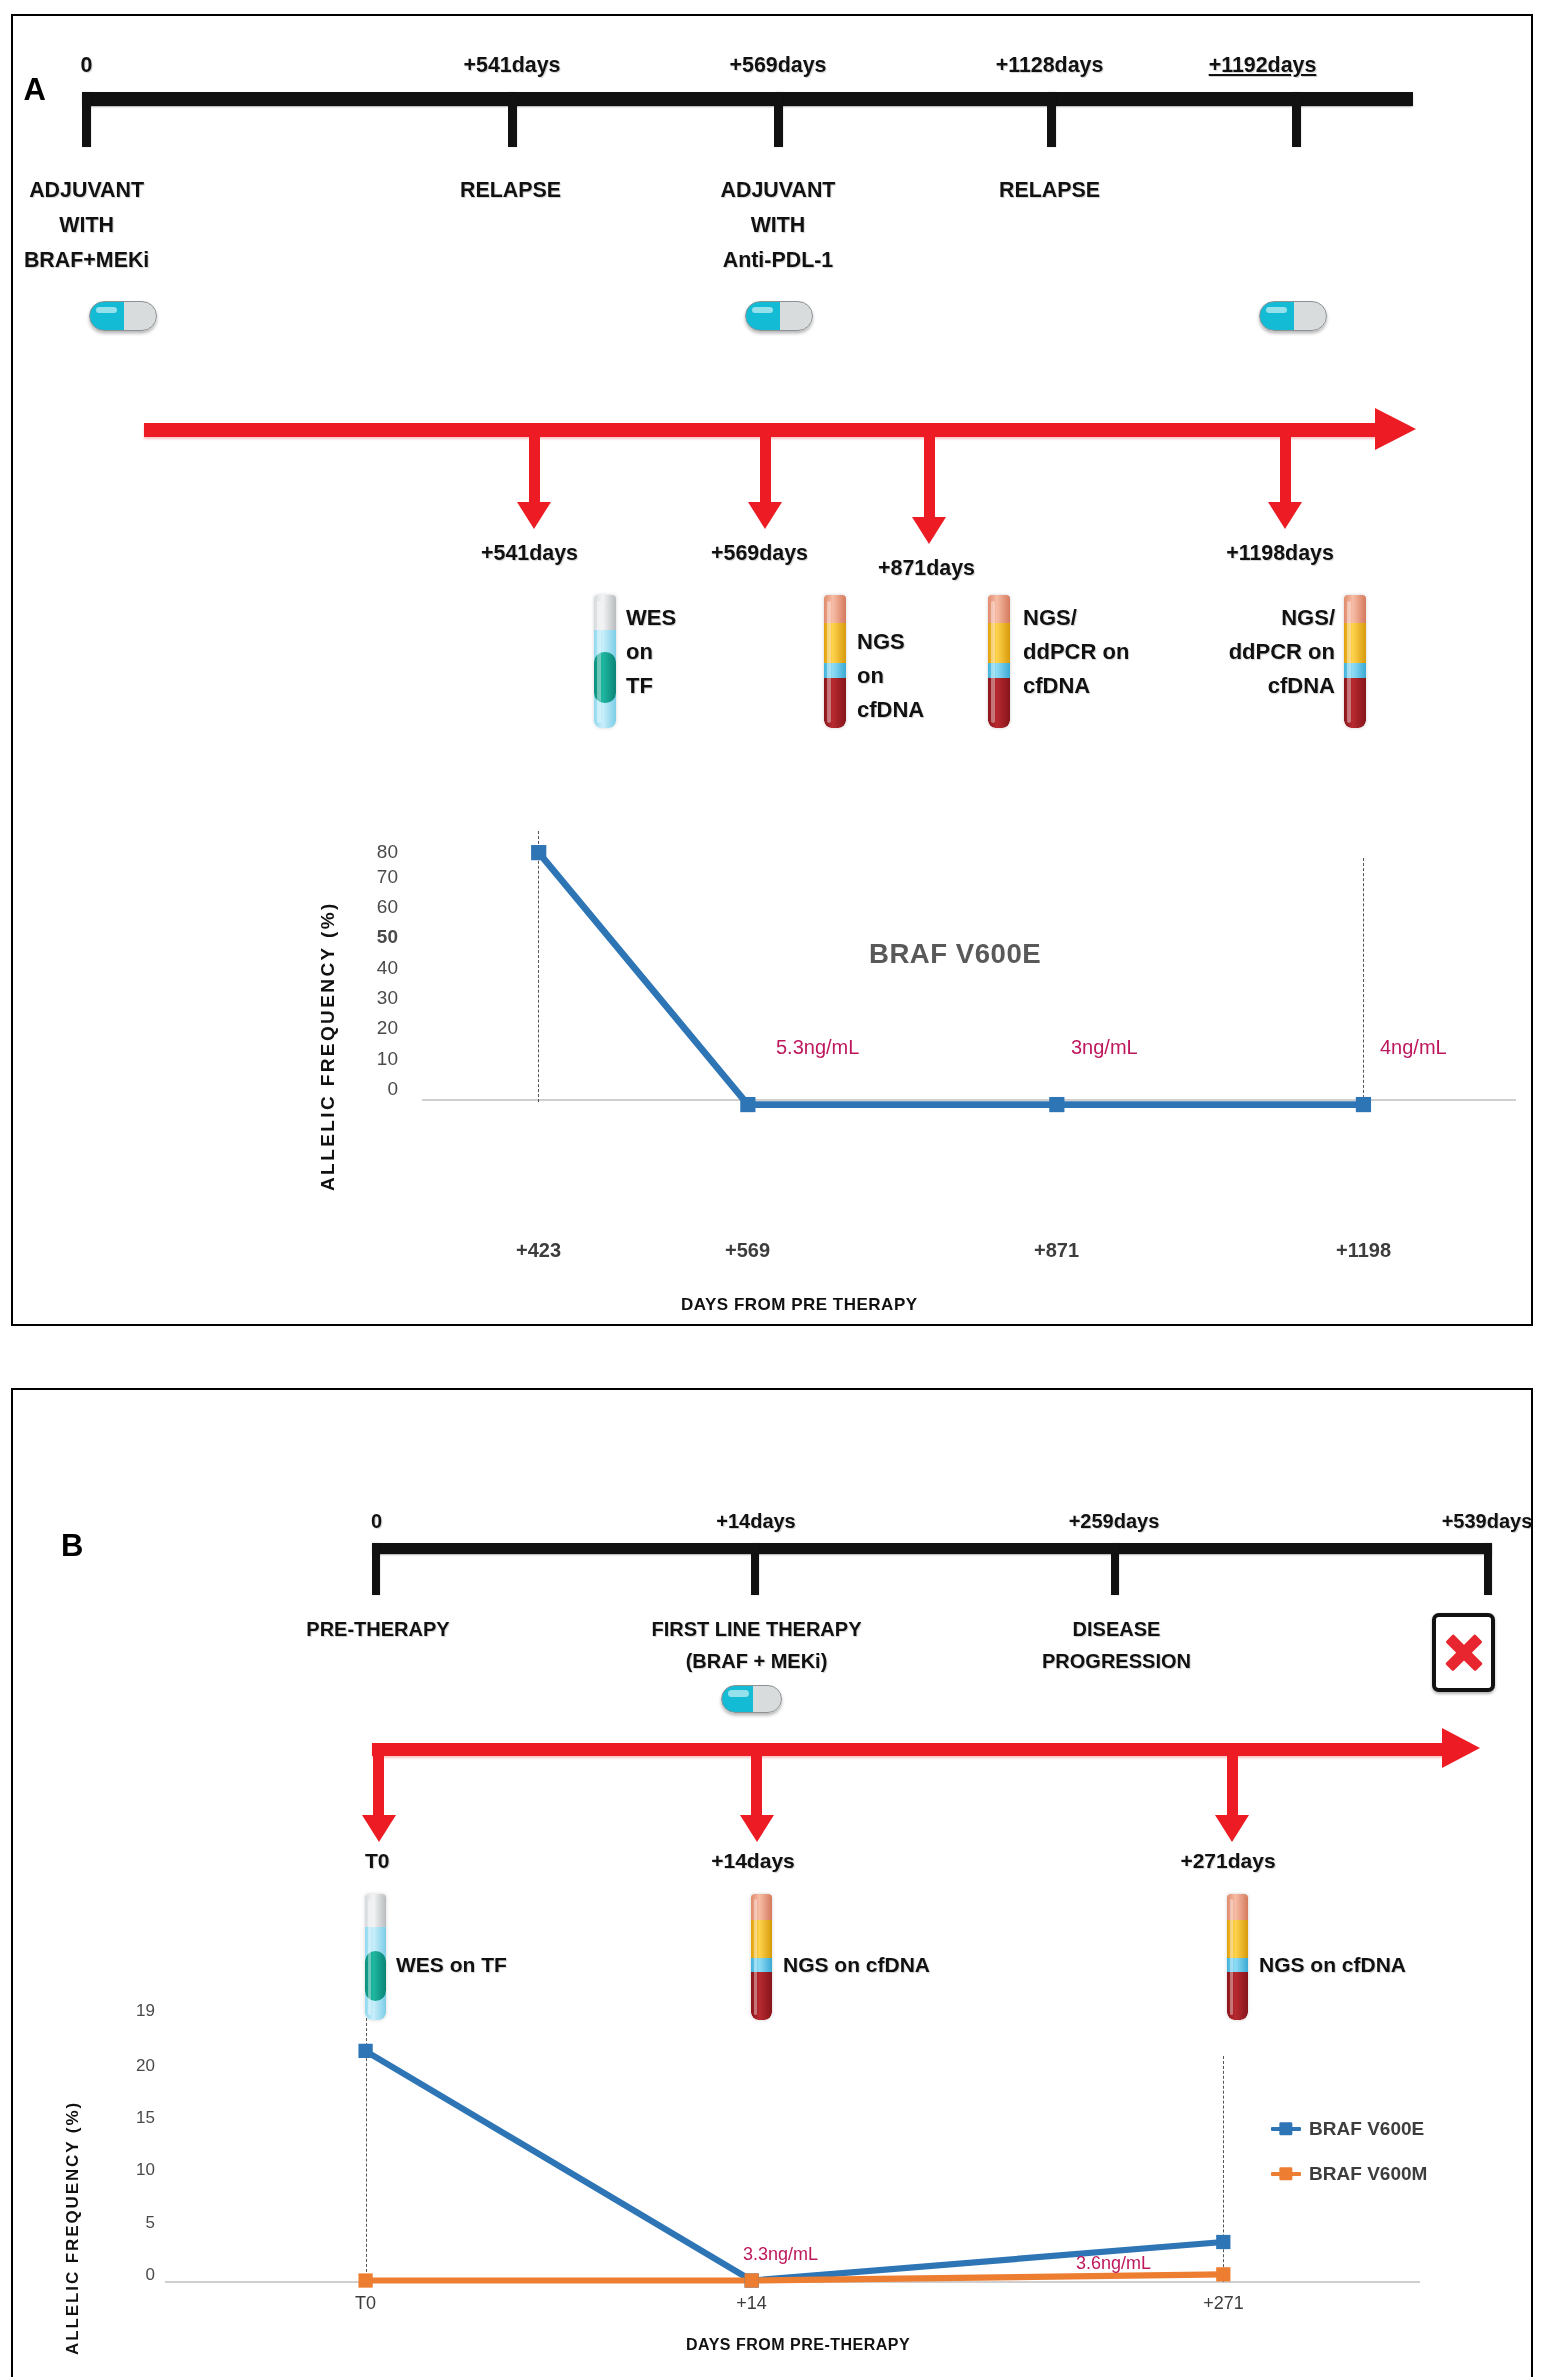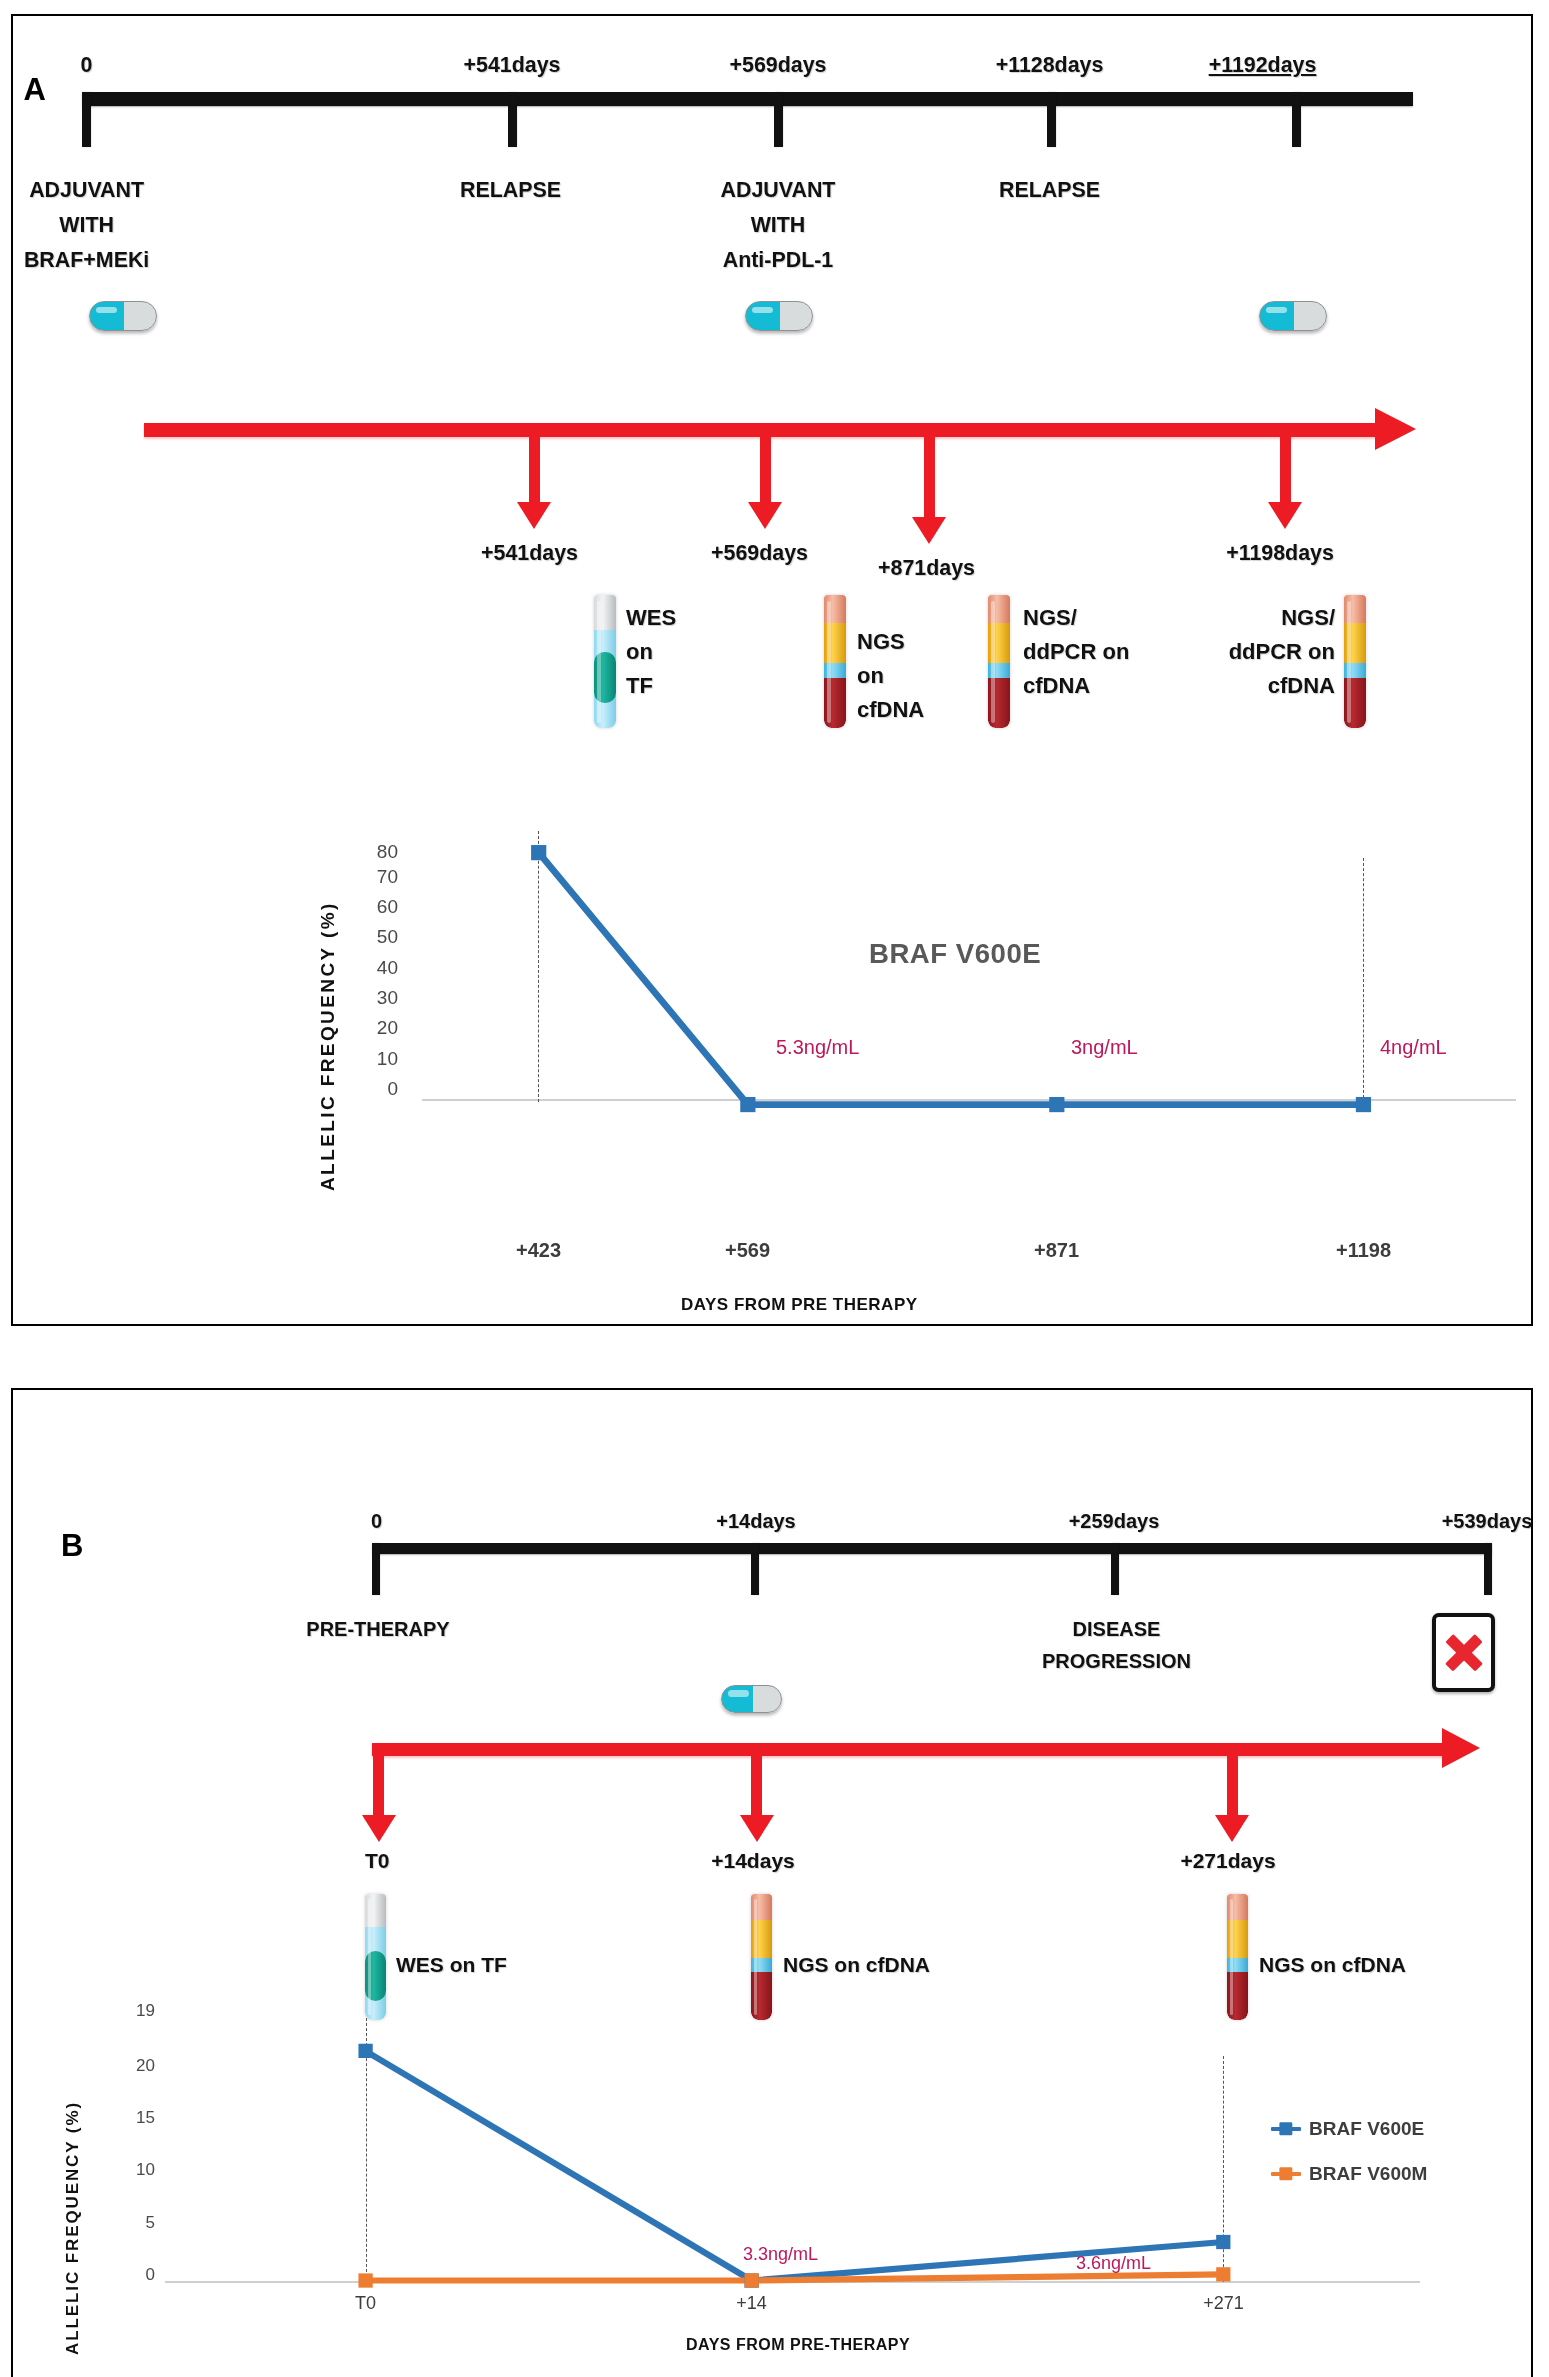--- a/index.html
+++ b/index.html
@@ -181,21 +181,21 @@
 ddPCR on
 cfDNA</span>
 
     <div class="chart" style="left:0;top:0;">
 
       <span class="axis-title-y" style="left:304px;top:804px;height:371px;">ALLELIC FREQUENCY   (%)</span>
 
       <span class="ytick" style="left:333px;top:825px;width:52px;">80</span>
       <span class="ytick" style="left:333px;top:850px;width:52px;">70</span>
       <span class="ytick" style="left:333px;top:880px;width:52px;">60</span>
-      <span class="ytick" style="left:333px;top:910px;width:52px;">50</span>
+      <span class="ytick" style="left:333px;top:910px;width:52px;font-weight:bold;">50</span>
       <span class="ytick" style="left:333px;top:941px;width:52px;">40</span>
       <span class="ytick" style="left:333px;top:971px;width:52px;">30</span>
       <span class="ytick" style="left:333px;top:1001px;width:52px;">20</span>
       <span class="ytick" style="left:333px;top:1032px;width:52px;">10</span>
       <span class="ytick" style="left:333px;top:1062px;width:52px;">0</span>
 
       <div class="baseline" style="left:409px;top:1083px;width:1094px;"></div>
 
       <div class="vdash" style="left:525px;top:815px;height:271px;"></div>
       <div class="vdash" style="left:1350px;top:842px;height:245px;"></div>
@@ -233,20 +233,22 @@
     <div class="tl-tick" style="left:738px;top:153px;height:52px;width:7.6px;"></div>
     <div class="tl-tick" style="left:1098px;top:153px;height:52px;width:7.6px;"></div>
     <div class="tl-tick" style="left:1471px;top:153px;height:52px;width:7.6px;"></div>
 
     <span class="tl-daylabel" style="left:316px;top:120px;width:95px;font-size:20px;">0</span>
     <span class="tl-daylabel" style="left:648px;top:120px;width:190px;font-size:20px;">+14days</span>
     <span class="tl-daylabel" style="left:1006px;top:120px;width:190px;font-size:20px;">+259days</span>
     <span class="tl-daylabel" style="left:1379px;top:120px;width:190px;font-size:20px;">+539days</span>
 
     <span class="tl-event" style="left:277px;top:223px;width:176px;font-size:20px;">PRE-THERAPY</span>
+    <span class="tl-event" style="left:615px;top:223px;width:257px;font-size:20px;">FIRST LINE THERAPY
+(BRAF + MEKi)</span>
     <span class="tl-event" style="left:1013px;top:223px;width:181px;font-size:20px;">DISEASE
 PROGRESSION</span>
 
     <div class="pill" style="left:708px;top:295px;width:61px;height:27.6px;"></div>
 
     <div class="xbox" style="left:1419px;top:223px;">
       <i class="a"></i>
         <i class="b"></i>
     </div>
 

